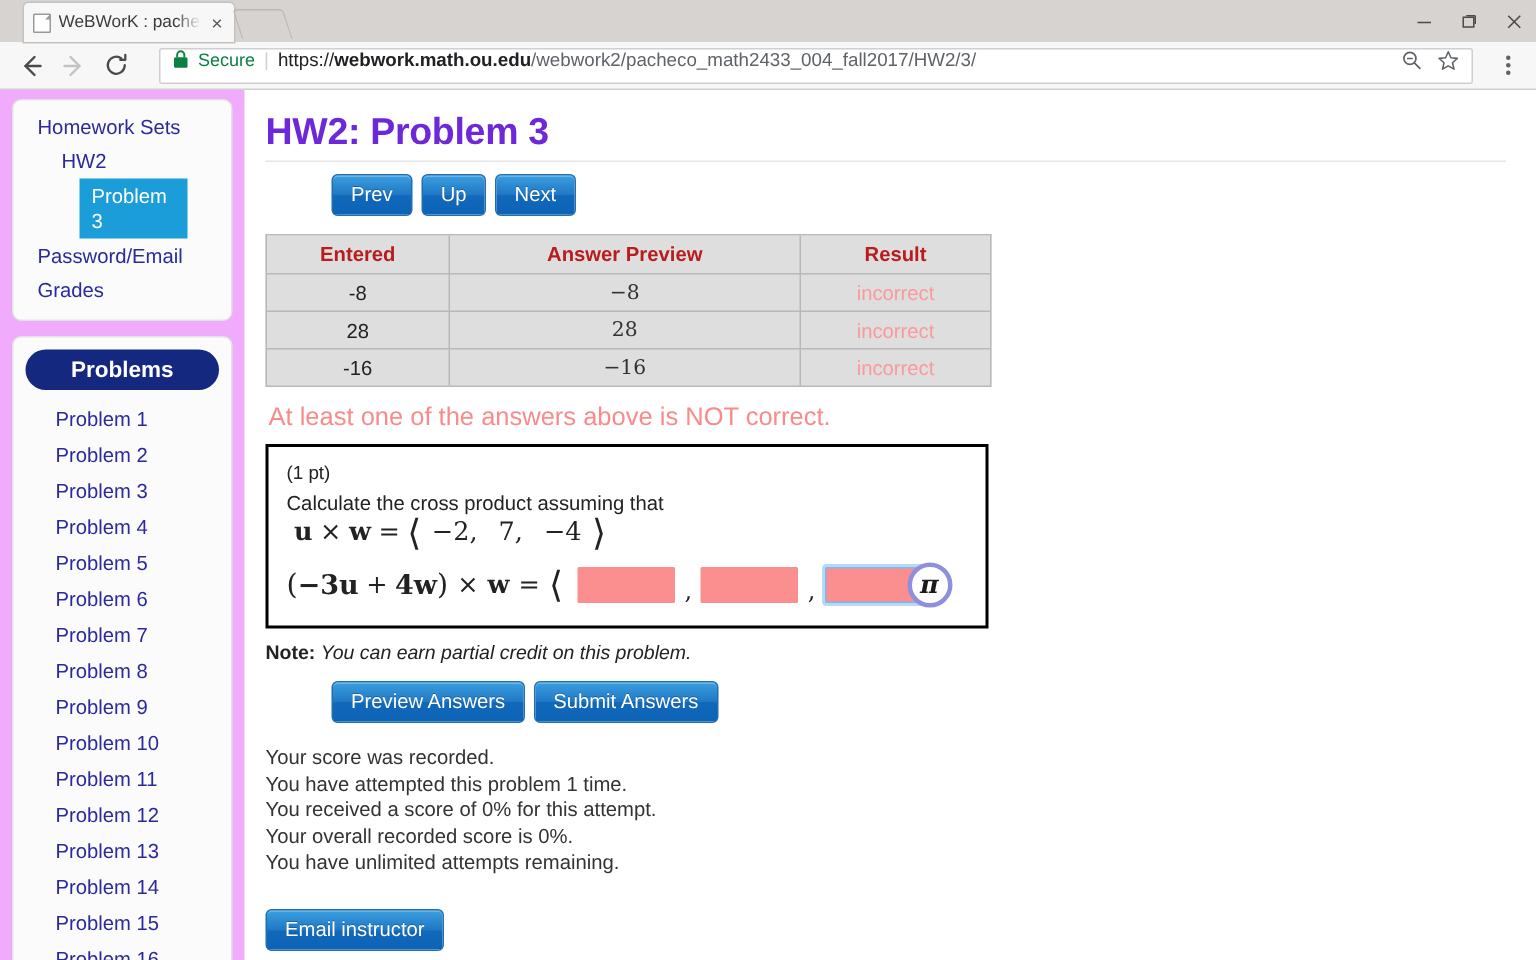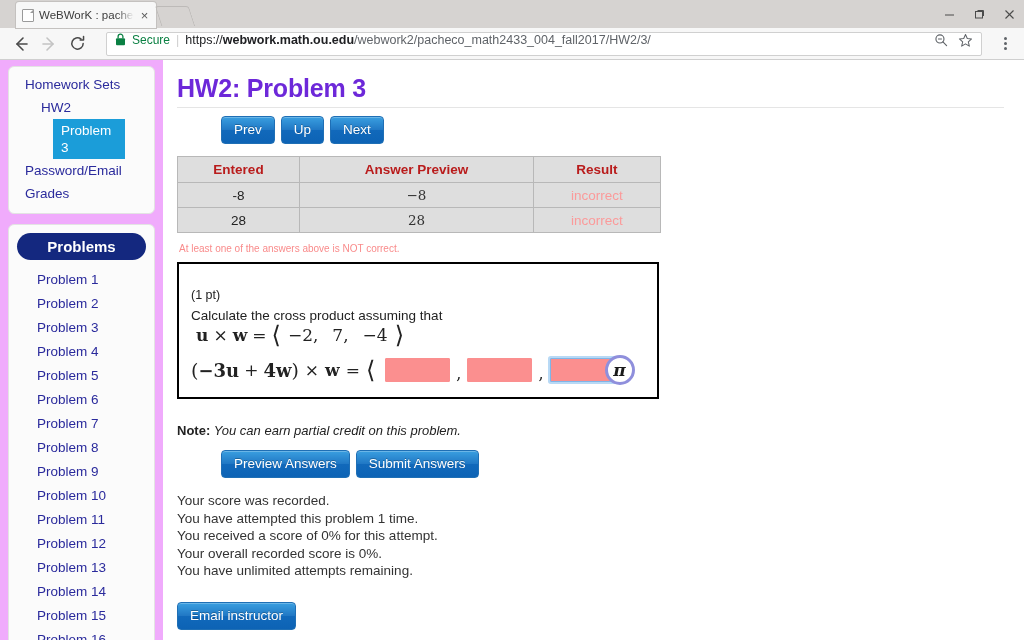--- a/index.html
+++ b/index.html
@@ -144,24 +144,24 @@
   }
   table.answers th { font-weight: bold; color: #b91c1c; background: #dedede; padding: 5px 8px; }
   table.answers tr td:last-child, table.answers tr th:last-child { border-right: none; }
   table.answers tr:last-child td { border-bottom: none; }
   .col-entered { width: 122px; }
   .col-preview { width: 234px; }
   .col-result  { width: 126px; }
   .mono-math { font-family: "DejaVu Serif", serif; font-size: 16px; color: #333; }
   .incorrect { color: #fb9a9a; font-size: 13.5px; }
 
-  .warn-msg { color: #f98b8b; font-size: 10px; margin: 10px 0 8px 2px; }
+  .warn-msg { color: #f98b8b; font-size: 17px; margin: 10px 0 8px 2px; }
 
   .problem-box {
-    border: 2px solid #000; padding: 24px 12px 12px 12px; margin: 0 0 24px 0;
+    border: 2px solid #000; padding: 10px 12px 12px 12px; margin: 0 0 8px 0;
     width: 482px; background: #fff;
   }
   .pts { font-size: 12.5px; color: #222; margin-bottom: 6px; }
   .prob-text { font-size: 13.5px; color: #222; display: flex; align-items: center; flex-wrap: wrap; }
   .mrow { display: flex; align-items: center; }
   .mb { font-family: "DejaVu Serif", serif; font-weight: bold; }
   .mn { font-family: "DejaVu Serif", serif; }
   .m-lg { font-size: 17px; }
   .ang { font-family: "DejaVu Serif", serif; font-size: 24px; font-weight: 300; line-height: 1; }
   .vec-inner { font-family: "DejaVu Serif", serif; font-size: 17px; }
@@ -337,20 +337,25 @@
         <tr>
           <td>-8</td>
           <td class="mono-math">−8</td>
           <td class="incorrect">incorrect</td>
         </tr>
         <tr>
           <td>28</td>
           <td class="mono-math">28</td>
           <td class="incorrect">incorrect</td>
         </tr>
+        <tr>
+          <td>-16</td>
+          <td class="mono-math">−16</td>
+          <td class="incorrect">incorrect</td>
+        </tr>
       </tbody>
         </table>
 
       <div class="warn-msg">At least one of the answers above is NOT correct.</div>
 
       <div class="problem-box">
         <div class="pts">(1 pt)</div>
 
         <div class="prob-text">
           <span>Calculate the cross product assuming that</span>

